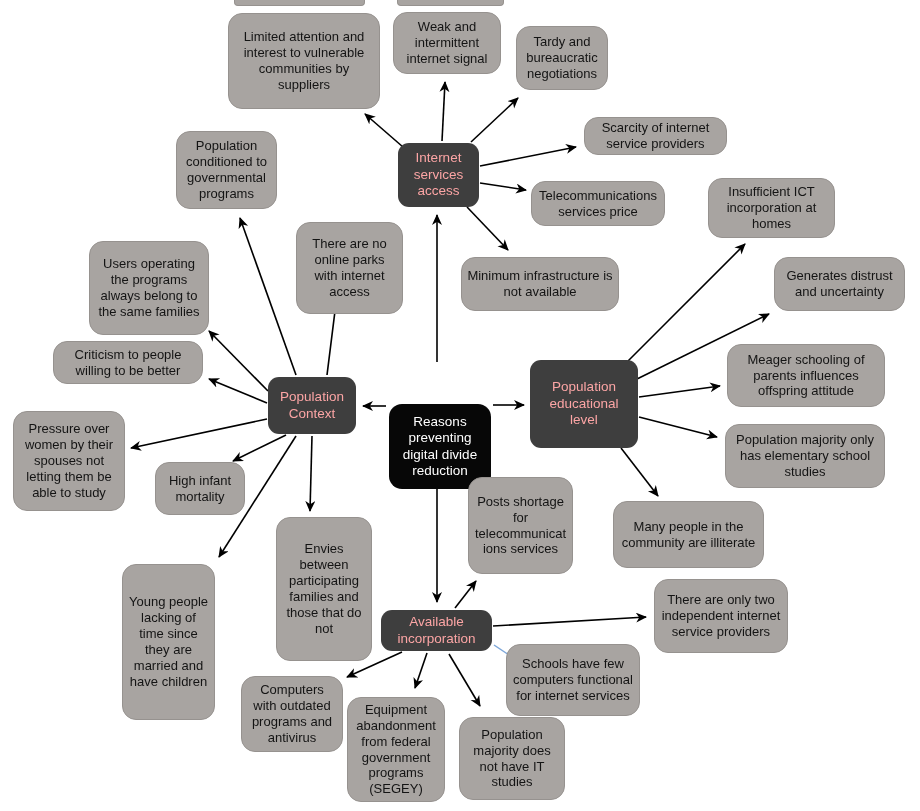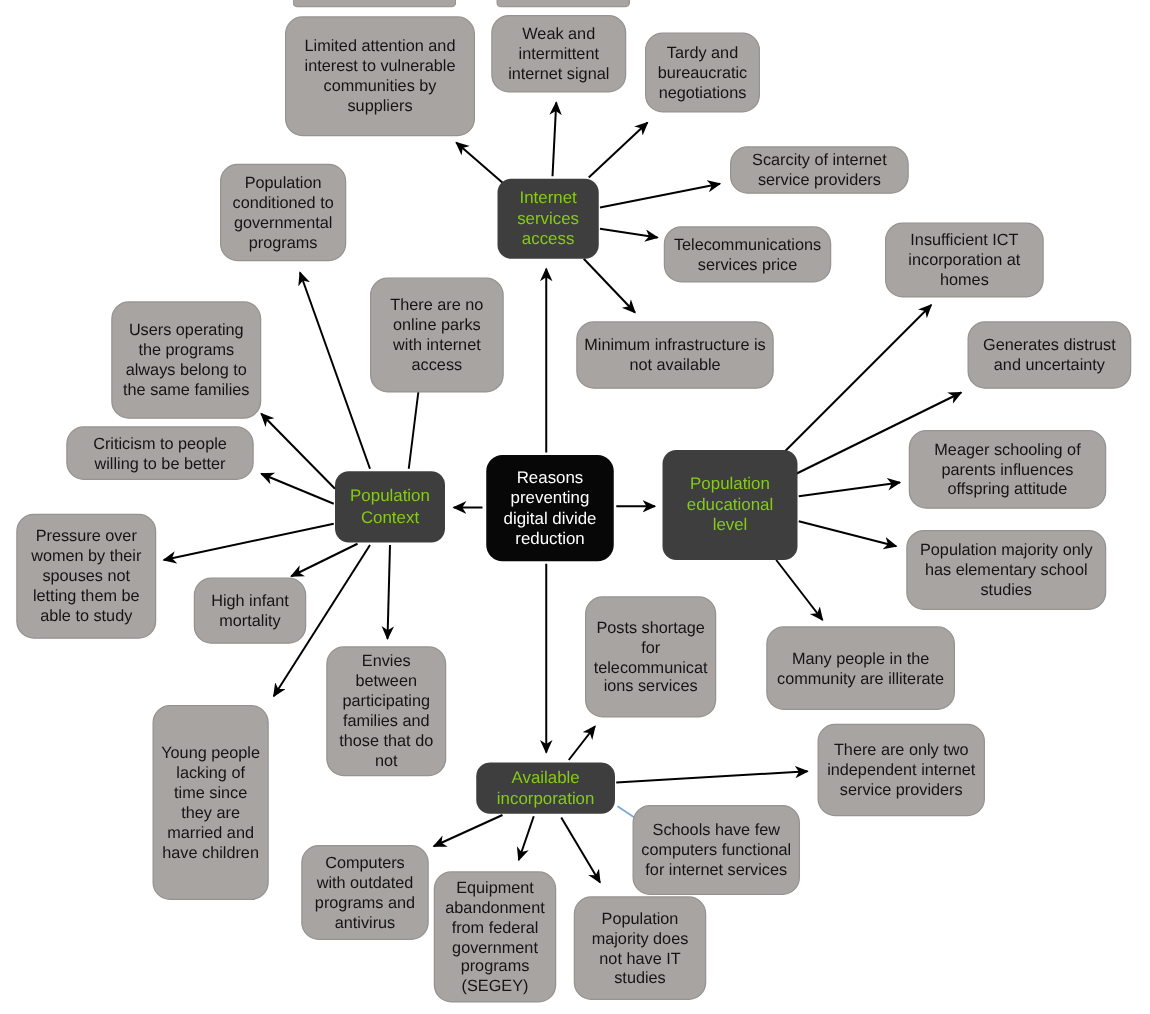--- a/index.html
+++ b/index.html
@@ -9,26 +9,27 @@
   }
   .node{
     position:absolute;display:flex;align-items:center;justify-content:center;
     text-align:center;box-sizing:border-box;padding:3px 5px;line-height:1.22;z-index:2;
   }
   .leaf{
     background:var(--leaf-bg,#a8a4a1);color:#141414;font-size:13px;
     border:1px solid #96928f;border-radius:14px;
   }
   .hub{
-    background:var(--hub-bg,#3e3e3e);color:#84cc16;font-size:13.5px;
+    background:var(--hub-bg,#3e3e3e);color:#fca5a5;font-size:13.5px;
     border-radius:11px;
   }
   .center-node{
     background:var(--center-bg,#070707);color:#ffffff;font-size:13.5px;
     border-radius:13px;
+    margin-top:40px;
   }
   .breakword{overflow-wrap:anywhere;}
   .clip-strip{
     position:absolute;background:var(--leaf-bg,#a8a4a1);
     border:1px solid #96928f;border-top:none;border-radius:0 0 4px 4px;z-index:2;
   }
   svg.edges{position:absolute;left:0;top:0;z-index:1;}
   svg.edges line{stroke:var(--arrow,#000);stroke-width:1.6;}
   svg.edges line.blue{stroke:var(--blue-connector,#7da7d9);stroke-width:1.5;}
 </style>
@@ -101,21 +102,21 @@
   <div class="node leaf" style="left:725px;top:424px;width:160px;height:64px">Population majority only has elementary school studies</div>
   <div class="node leaf" style="left:613px;top:501px;width:151px;height:67px">Many people in the community are illiterate</div>
 
   <div class="node leaf" style="left:176px;top:131px;width:101px;height:78px">Population conditioned to governmental programs</div>
   <div class="node leaf" style="left:296px;top:222px;width:107px;height:92px">There are no online parks with internet access</div>
   <div class="node leaf" style="left:89px;top:241px;width:120px;height:94px">Users operating the programs always belong to the same families</div>
   <div class="node leaf" style="left:53px;top:341px;width:150px;height:43px">Criticism to people willing to be better</div>
   <div class="node leaf" style="left:13px;top:411px;width:112px;height:100px">Pressure over women by their spouses not letting them be able to study</div>
   <div class="node leaf" style="left:155px;top:462px;width:90px;height:53px">High infant mortality</div>
   <div class="node leaf" style="left:122px;top:564px;width:93px;height:156px">Young people lacking of time since they are married and have children</div>
-  <div class="node leaf" style="left:261px;top:517px;width:96px;height:104px">Envies between participating families and those that do not</div>
+  <div class="node leaf" style="left:276px;top:517px;width:96px;height:144px">Envies between participating families and those that do not</div>
 
   <div class="node leaf breakword" style="left:468px;top:477px;width:105px;height:97px">Posts shortage for telecommunications services</div>
   <div class="node leaf" style="left:654px;top:579px;width:134px;height:74px">There are only two independent internet service providers</div>
   <div class="node leaf" style="left:506px;top:644px;width:134px;height:72px">Schools have few computers functional for internet services</div>
   <div class="node leaf" style="left:241px;top:676px;width:102px;height:76px">Computers with outdated programs and antivirus</div>
   <div class="node leaf" style="left:347px;top:697px;width:98px;height:105px">Equipment abandonment from federal government programs (SEGEY)</div>
   <div class="node leaf" style="left:459px;top:717px;width:106px;height:83px">Population majority does not have IT studies</div>
 
 </div>
 

